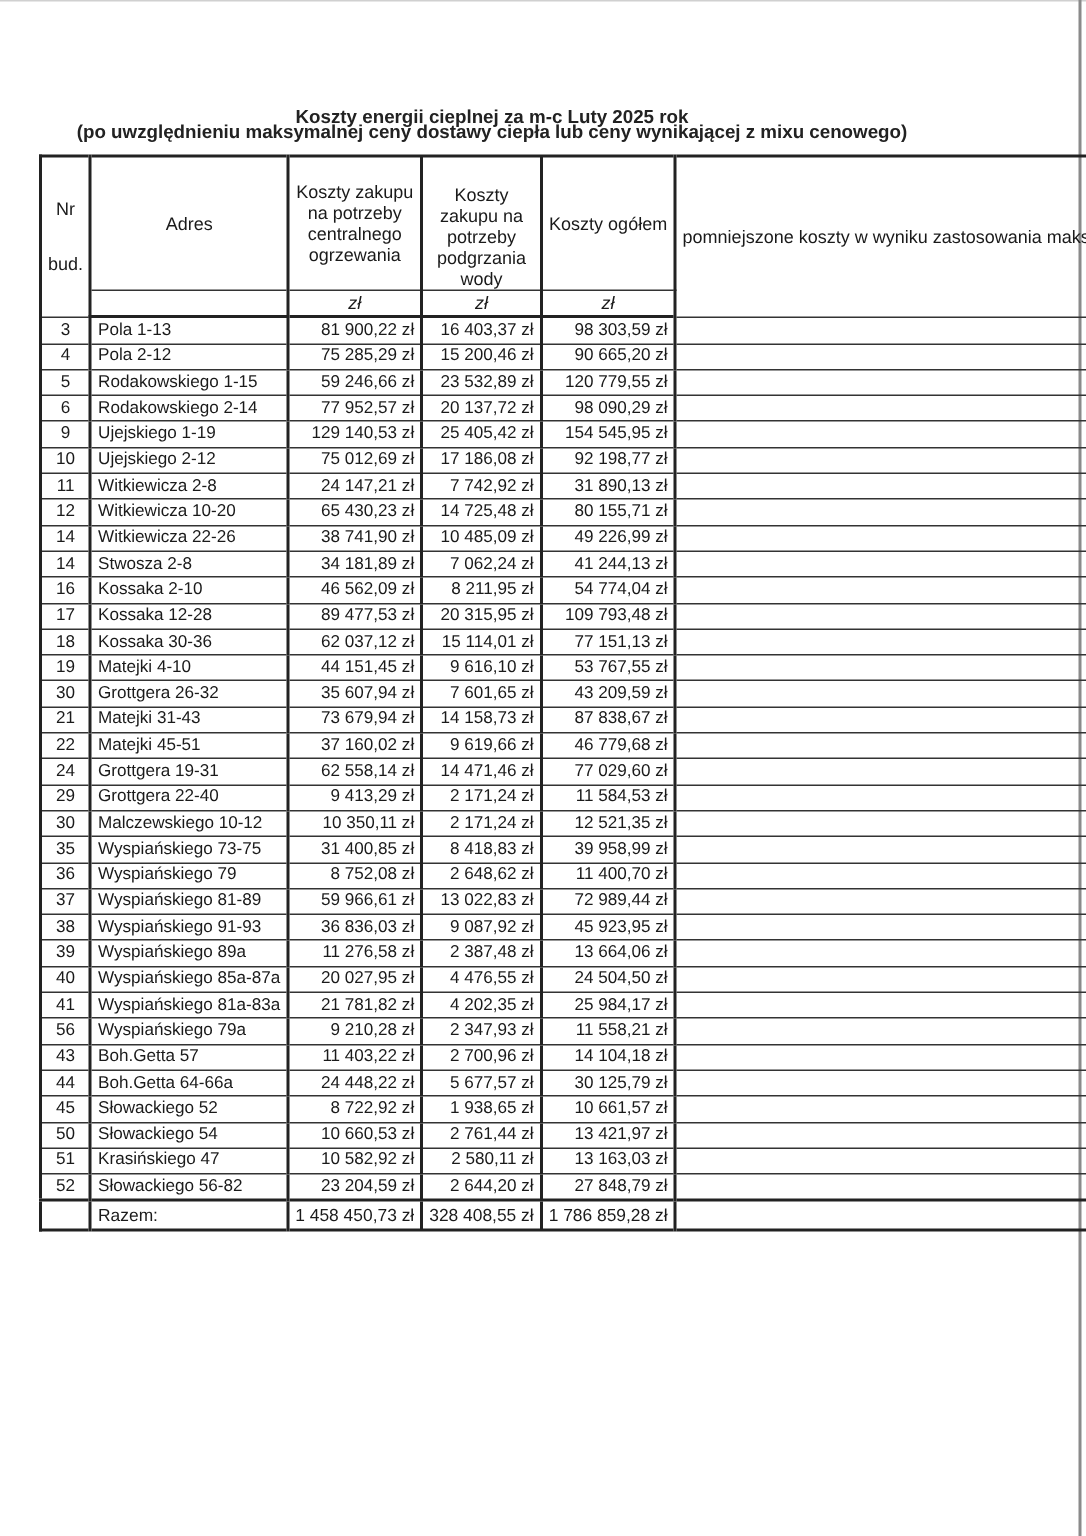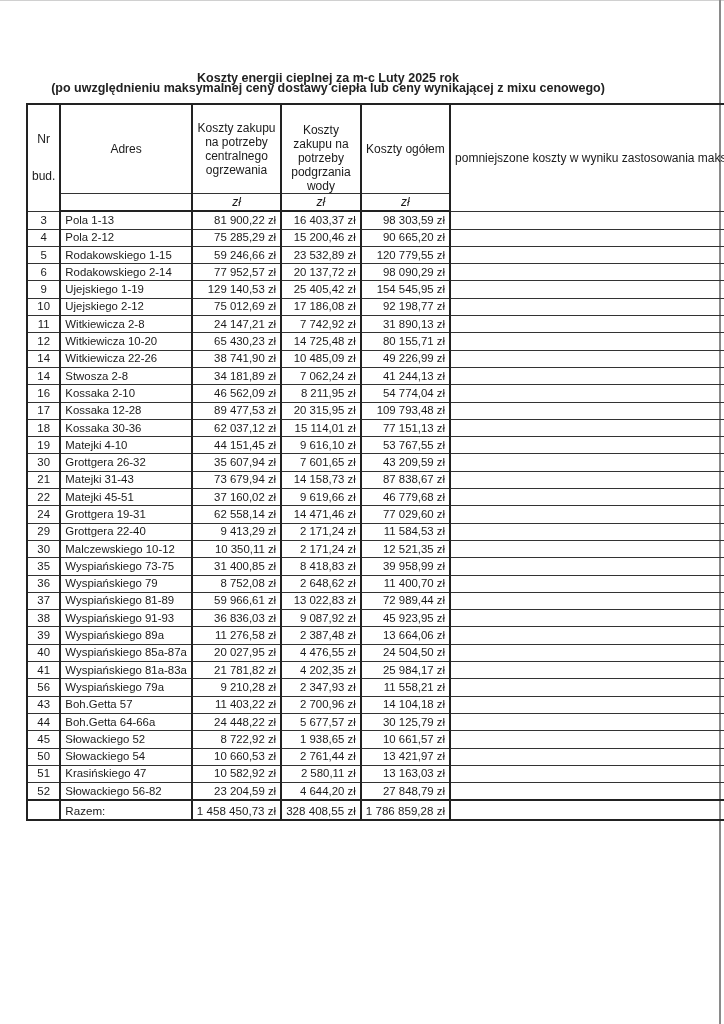--- a/index.html
+++ b/index.html
@@ -326,21 +326,21 @@
         <td class="addr thick-l">Krasińskiego 47</td>
         <td class="num thick-l">10 582,92 zł</td>
         <td class="num thick-l c2">2 580,11 zł</td>
         <td class="num thick-l c4">13 163,03 zł</td>
         <td class="num thick-l">1 035,87 zł</td>
       </tr>
       <tr>
         <td class="nr">52</td>
         <td class="addr thick-l">Słowackiego 56-82</td>
         <td class="num thick-l">23 204,59 zł</td>
-        <td class="num thick-l c2">4 644,20 zł</td>
+        <td class="num thick-l c2">2 644,20 zł</td>
         <td class="num thick-l c4">27 848,79 zł</td>
         <td class="num thick-l">2 143,02 zł</td>
       </tr>
     </tbody>
   <tfoot>
     <tr class="total">
       <td class="nr"></td>
       <td class="addr thick-l">Razem:</td>
       <td class="num thick-l">1 458 450,73 zł</td>
       <td class="num thick-l c2">328 408,55 zł</td>

